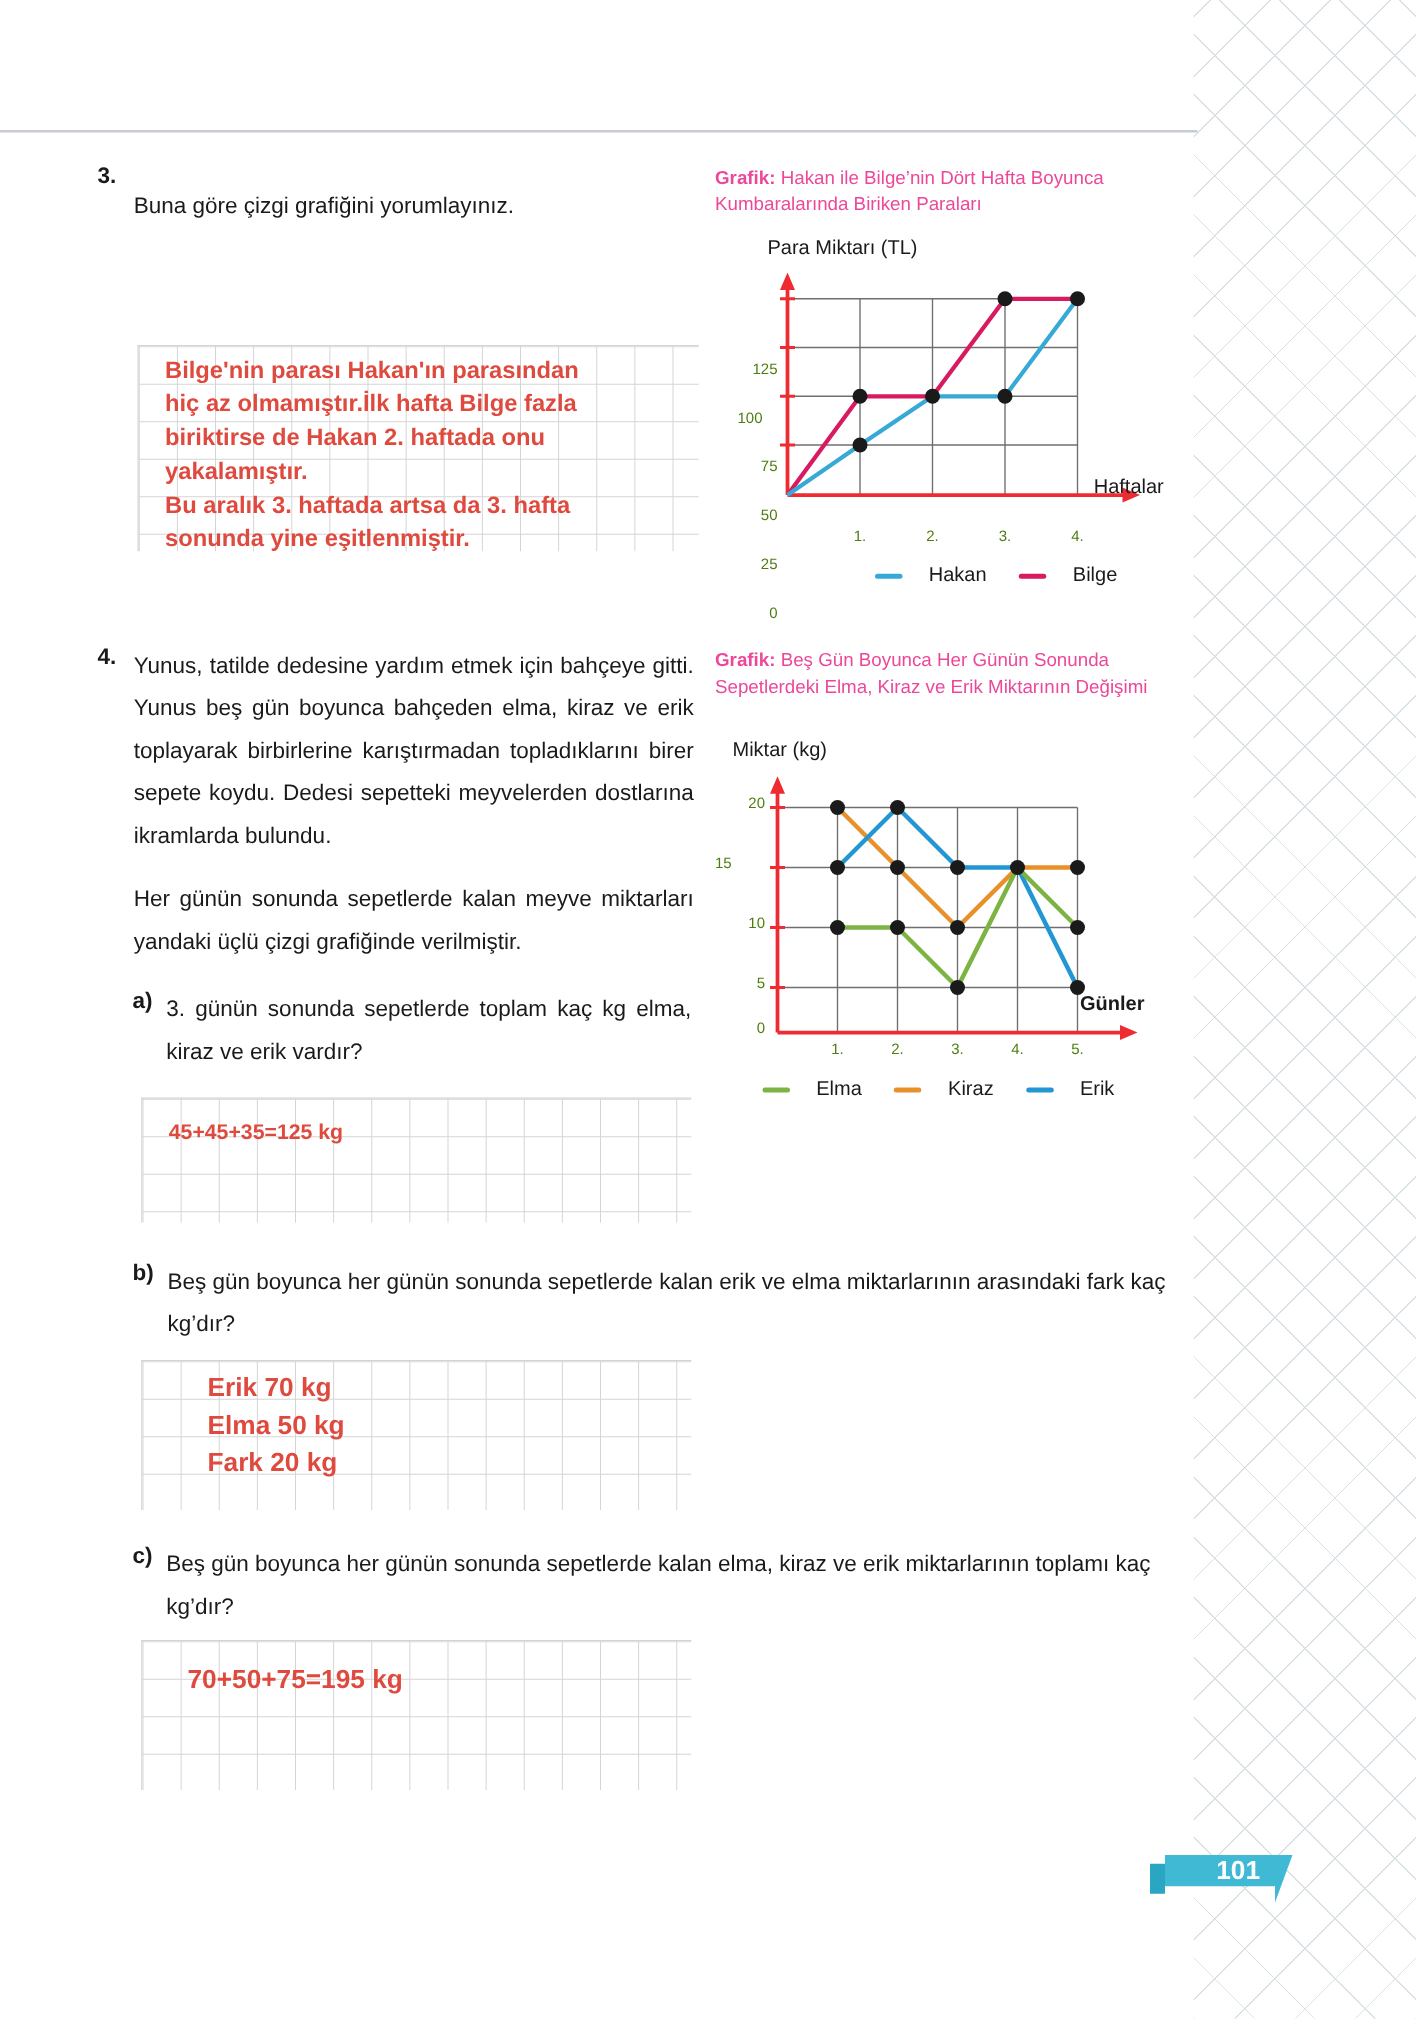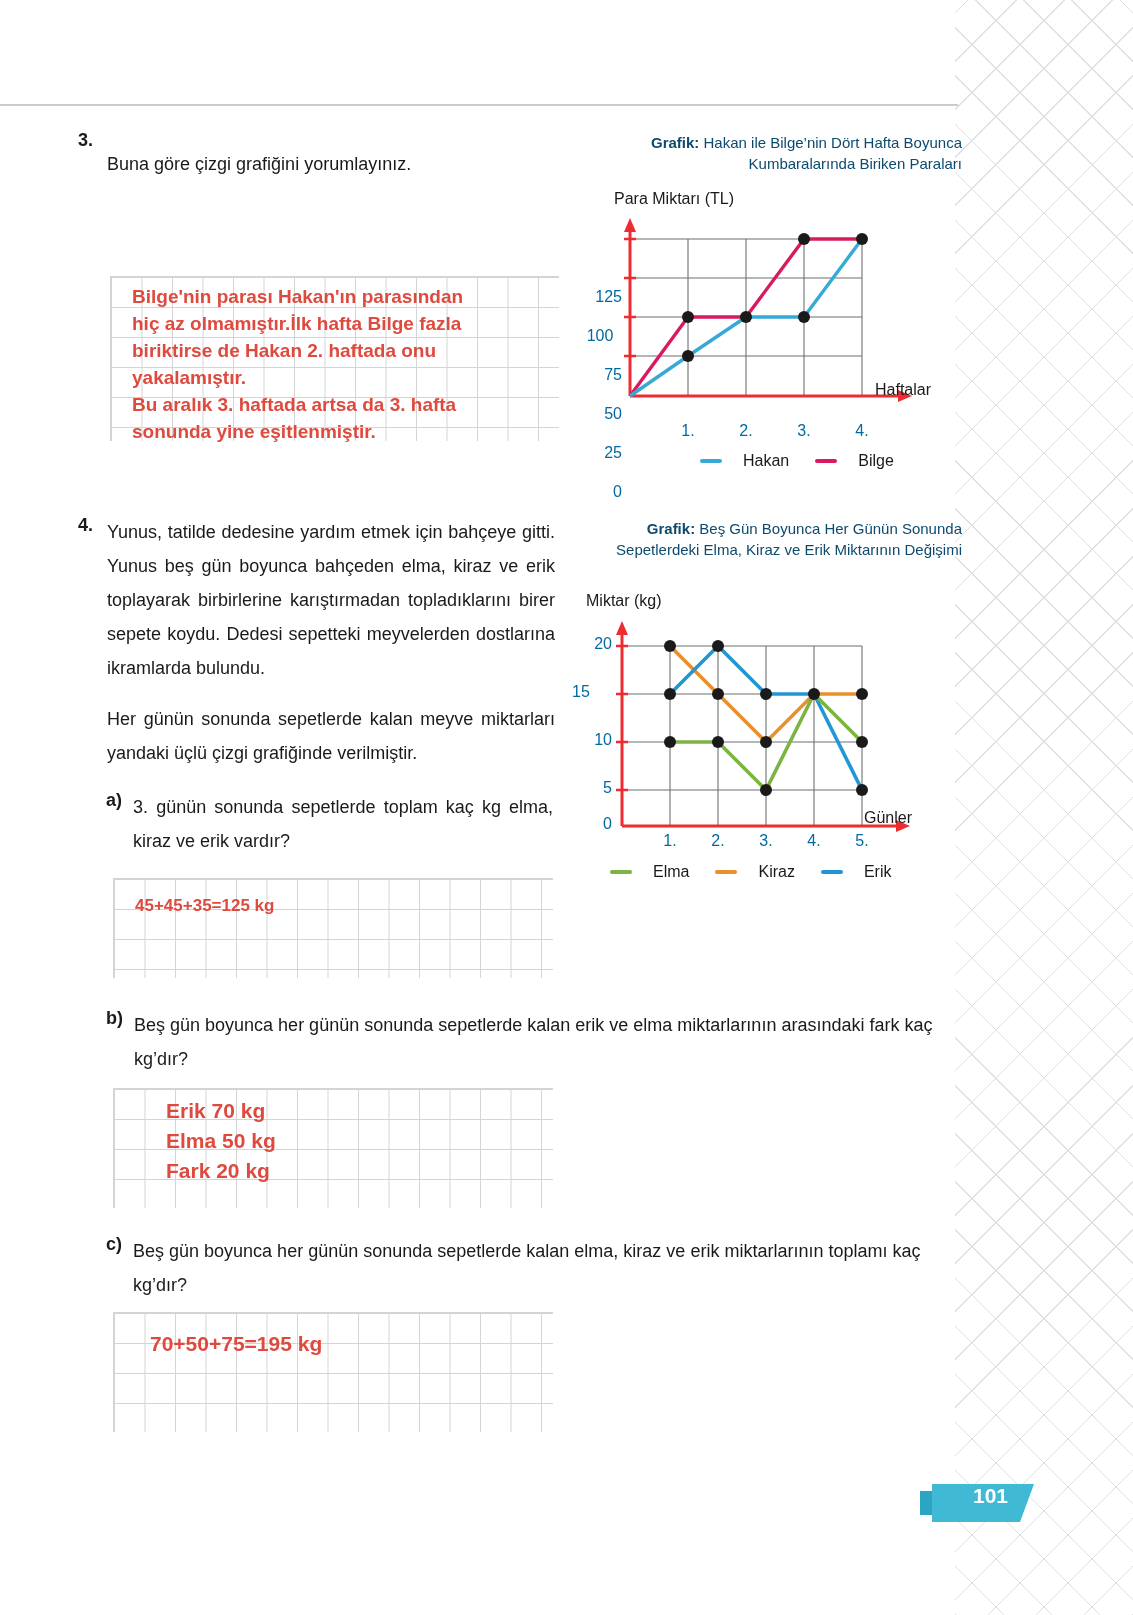--- a/index.html
+++ b/index.html
@@ -48,33 +48,33 @@
   }
   .ans-text {
     position:absolute;
     color:#df4a3f; font-weight:bold; font-size:19px; line-height:27px;
     white-space: pre;
   }
 
   
   .chart-wrap { position:absolute; }
   .chart-title {
-    font-size: 15px; color:#0c4a6e; line-height: 21px; text-align: right;
+    font-size: 15px; color:#ec4899; line-height: 21px;
   }
   .chart-title b { font-weight:bold; }
   .axis-label { font-size:16px; color:#1a1a1a; }
-  .tick-label { position:absolute; font-size:16px; color:#0369a1; }
+  .tick-label { position:absolute; font-size:12px; color:#4d7c0f; }
   .legend { display:flex; gap:26px; align-items:center; font-size:16px; color:#1a1a1a; }
   .legend-item { display:flex; align-items:center; gap:21px; }
   .legend-swatch { display:block; width:22px; height:4px; border-radius:2px; }
 
   
   .page-ribbon {
-    position:absolute; left:932px; top:1484px; width:88px; height:38px;
-    background:#3fb9d4; display:flex; align-items:flex-start; justify-content:flex-end;
+    position:absolute; left:932px; top:1484px; width:88px; height:25px;
+    background:#3fb9d4; display:flex; align-items:flex-end; justify-content:flex-end;
     padding-right: 12px;
   }
   .page-ribbon .tail {
     position:absolute; right:-14px; top:0; width:0; height:0;
     border-top: 38px solid #3fb9d4; border-right: 14px solid transparent;
   }
   .page-ribbon .nub {
     position:absolute; left:-12px; top:7px; width:12px; height:24px; background:#2aa5c2;
   }
   .page-num { color:#fff; font-weight:bold; font-size:21px; }
@@ -276,21 +276,21 @@
     <div class="tick-label" style="left:0px; top:213px; width:40px; text-align:right;">10</div>
     <div class="tick-label" style="left:0px; top:261px; width:40px; text-align:right;">5</div>
     <div class="tick-label" style="left:0px; top:297px; width:40px; text-align:right;">0</div>
 
     <div class="tick-label" style="left:83px;  top:314px; width:30px; text-align:center;">1.</div>
     <div class="tick-label" style="left:131px; top:314px; width:30px; text-align:center;">2.</div>
     <div class="tick-label" style="left:179px; top:314px; width:30px; text-align:center;">3.</div>
     <div class="tick-label" style="left:227px; top:314px; width:30px; text-align:center;">4.</div>
     <div class="tick-label" style="left:275px; top:314px; width:30px; text-align:center;">5.</div>
 
-    <div class="axis-label" style="position:absolute; left:292px; top:291px;">Günler</div>
+    <div class="axis-label" style="position:absolute; left:292px; top:277px;font-weight:bold;">Günler</div>
 
     <div class="legend" style="position:absolute; left:38px; top:345px;">
       <span class="legend-item">
         <span class="legend-swatch" style="background:#7cb342"></span>
         <span>Elma</span>
       </span>
       <span class="legend-item">
         <span class="legend-swatch" style="background:#e8912a"></span>
         <span>Kiraz</span>
       </span>

